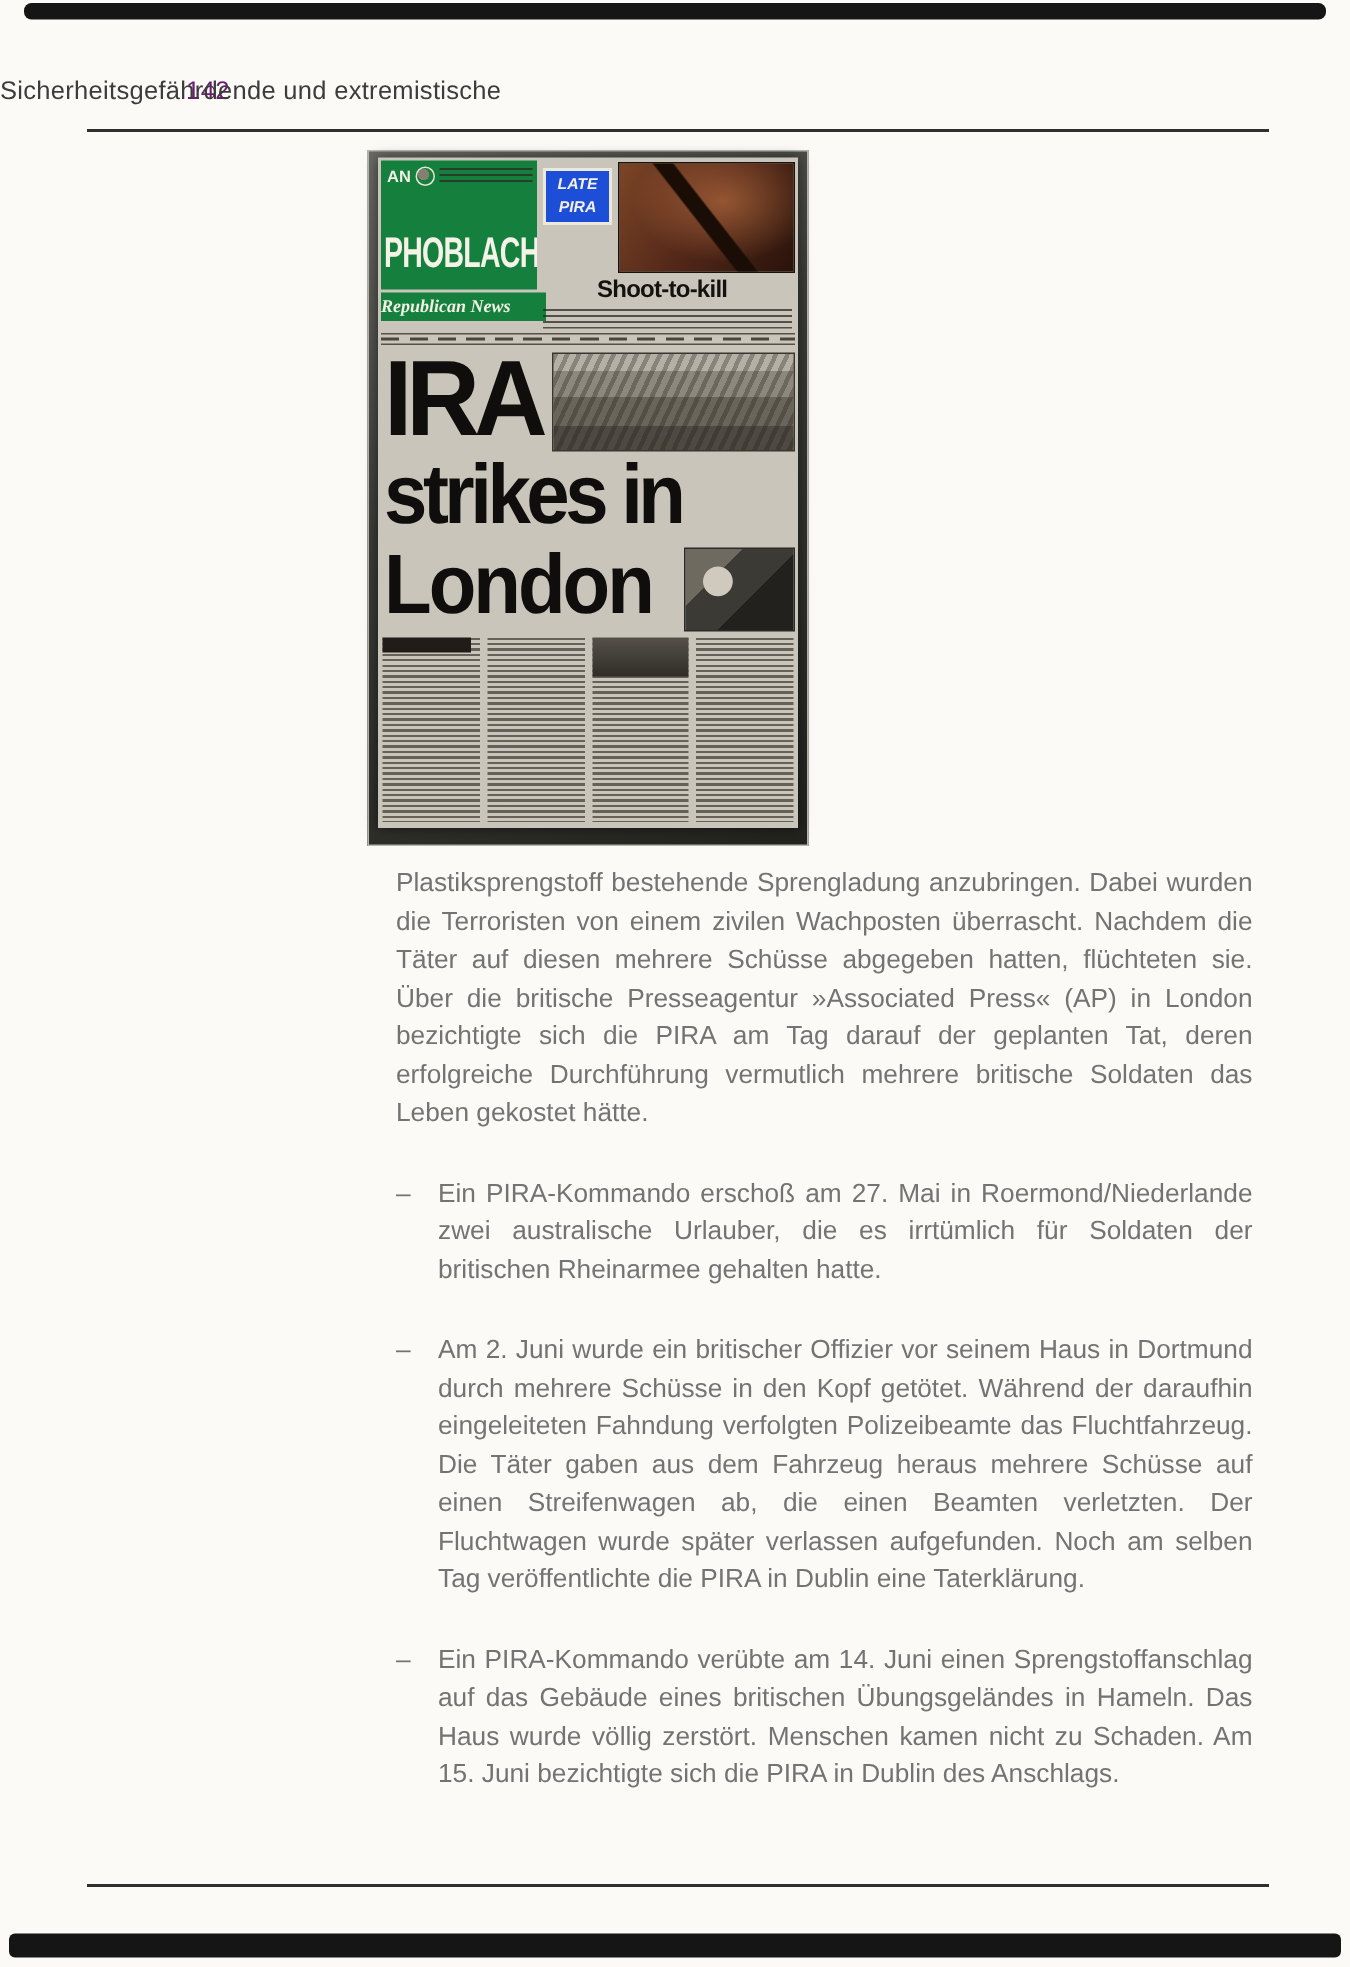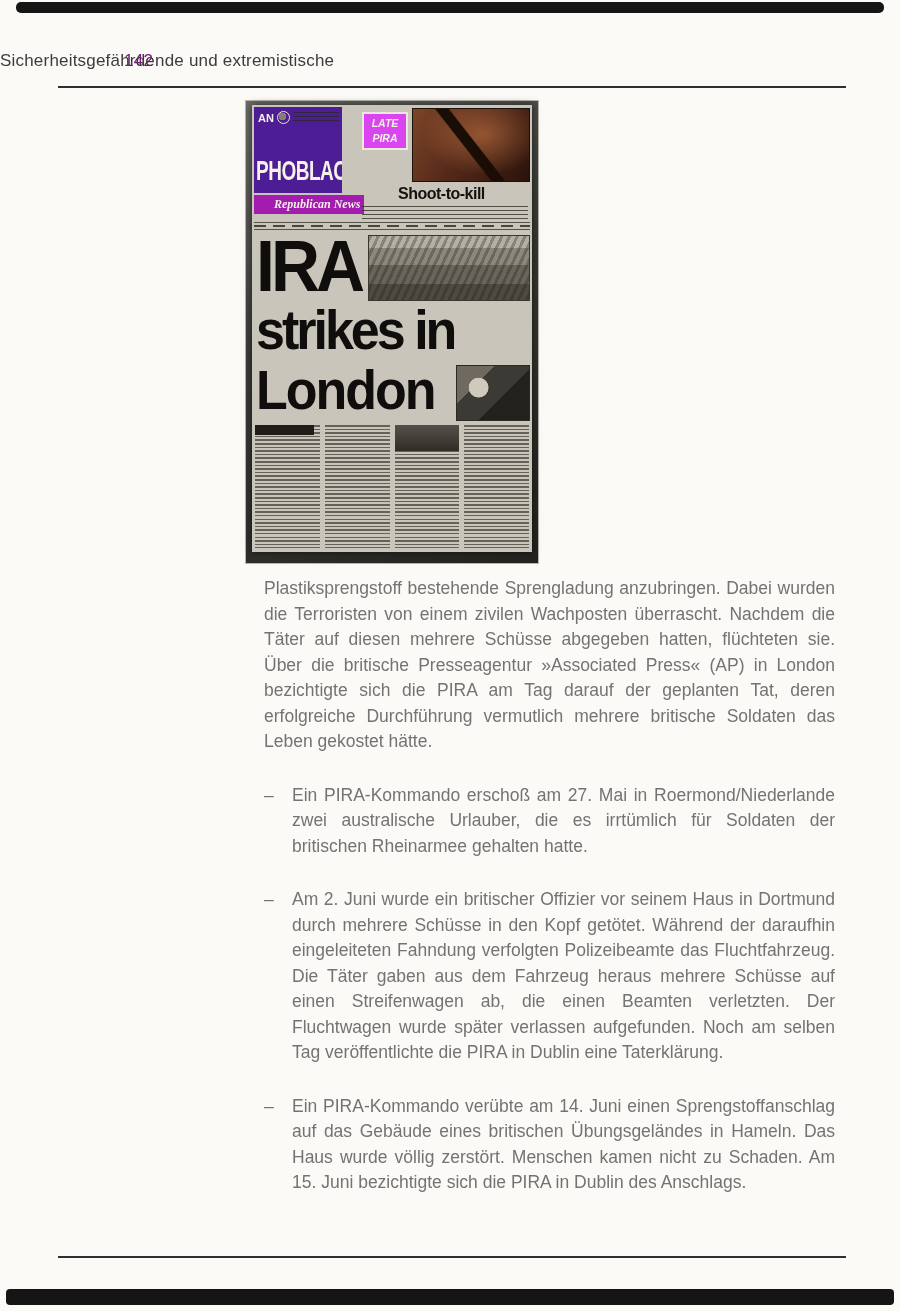--- a/index.html
+++ b/index.html
@@ -29,33 +29,33 @@
     position:absolute; left:245px; top:100px; width:294px; height:464px;
     background:linear-gradient(150deg,#6a6a66 0%,#3c3c38 40%,#22221f 100%);
     padding:5px 7px 12px 7px;
     box-shadow:0 0 0 1px #b9b6ae inset;
   }
   .np {
     position:relative; width:100%; height:100%;
     background:#c9c5ba; overflow:hidden;
     box-shadow:0 0 8px rgba(0,0,0,.55);
   }
-  .np-mast { position:absolute; left:2px; top:2px; width:88px; height:86px; background:#4c1d95; color:#f2efe5; overflow:hidden; }
+  .np-mast { position:absolute; left:2px; top:2px; width:104px; height:86px; background:#15803d; color:#f2efe5; overflow:hidden; }
   .np-an-row { display:flex; align-items:center; gap:3px; padding:4px 3px 0 4px; }
   .np-an { font-size:11px; font-weight:bold; }
   .np-globe { width:13px; height:13px; border:1.5px solid #e8e4d8; border-radius:50%; display:inline-block;
               background:radial-gradient(circle at 40% 40%, #857f72 0 40%, transparent 41%); }
   .np-mast-lines { flex:1; height:12px;
               background-image:repeating-linear-gradient(to bottom, rgba(232,227,212,.8) 0 1px, transparent 1px 3px); }
   .np-title { position:absolute; left:2px; bottom:6px; font-size:19px; font-weight:900; letter-spacing:-.5px;
               transform:scaleY(1.5); transform-origin:bottom left; white-space:nowrap; color:#f5f2e8; }
-  .np-sub { position:absolute; left:2px; top:90px; width:110px; height:19px; background:#a21caf; color:#f2efe5;
+  .np-sub { position:absolute; left:2px; top:90px; width:110px; height:19px; background:#15803d; color:#f2efe5;
             font-family:"Liberation Serif", serif; font-style:italic; font-weight:bold; font-size:12px;
-            line-height:19px; padding-left:20px; white-space:nowrap; }
-  .np-late { position:absolute; left:110px; top:7px; width:46px; height:38px; background:#d946ef;
+            line-height:19px; padding-left:0; white-space:nowrap; }
+  .np-late { position:absolute; left:110px; top:7px; width:46px; height:38px; background:#1d4ed8;
              border:2px solid #ece8dc; color:#f4f0e4; font-size:10.5px; font-weight:bold; font-style:italic;
              text-align:center; line-height:15px; padding-top:2px; }
   .np-late span { display:block; }
   .np-soldier { position:absolute; left:160px; top:3px; width:118px; height:74px;
     background:
       linear-gradient(52deg, transparent 45%, #1a0d06 46% 53%, transparent 54%),
       radial-gradient(ellipse at 60% 35%, rgba(205,125,72,.55), transparent 62%),
       linear-gradient(120deg,#7c4526 0%,#55291a 45%,#2a130b 100%);
     border:1px solid #1c120a; }
   .np-shoot { position:absolute; left:110px; top:80px; width:168px; font-size:16px; font-weight:900;

